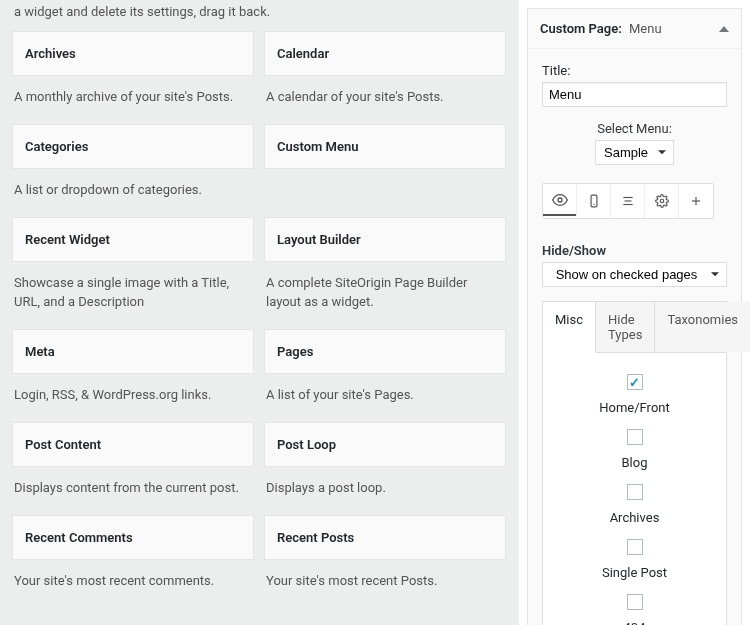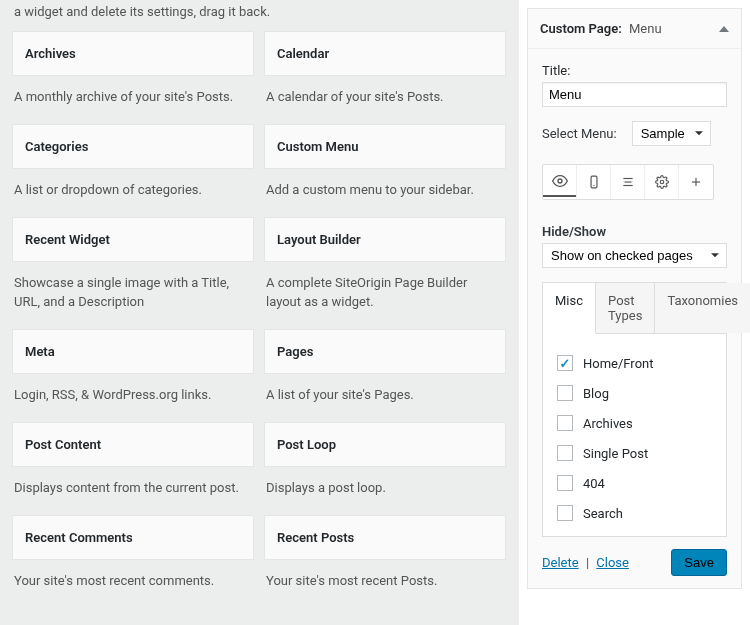--- a/index.html
+++ b/index.html
@@ -87,21 +87,21 @@
     margin-bottom: 4px;
   }
   .text-input {
     width: 100%;
     padding: 4px 6px;
     border: 1px solid #ddd;
     font-size: 13px;
     box-shadow: inset 0 1px 2px rgba(0,0,0,0.06);
     background: #fff;
   }
-  .row { margin-top: 14px; display: flex; align-items: center; gap: 15px; }
+  .row { margin-top: 14px; display: flex; align-items: center; gap: 4px; flex-direction: column; }
   .select {
     padding: 4px 24px 4px 8px;
     border: 1px solid #ddd;
     background: #fff;
     font-size: 13px;
     appearance: none;
     position: relative;
   }
   .select-wrap { position: relative; display: inline-block; }
   .select-wrap::after {
@@ -140,21 +140,21 @@
     cursor: pointer;
   }
   .tabs-row .tab-btn:last-child { border-right: none; }
   .tabs-row .tab-btn.active { border-bottom: 2px solid #fff; box-shadow: inset 0 -2px 0 #555; }
   .section-label {
     font-weight: 600;
     margin-top: 24px;
     margin-bottom: 4px;
     font-size: 13px;
   }
-  .wide-select { width: 100%; }
+  .wide-select { width: 100%; text-align: center; }
   .inner-tabs {
     margin-top: 14px;
     border: 1px solid #ddd;
     background: #fff;
   }
   .inner-tabs-header {
     display: flex;
     border-bottom: 1px solid #ddd;
     background: #fafafa;
   }
@@ -173,20 +173,21 @@
     color: #23282d;
     text-align: right;
   }
   .check-list { padding: 14px 14px 8px 14px; }
   .check-item {
     display: flex; align-items: center;
     gap: 10px;
     padding: 7px 0;
     font-size: 13px;
     color: #23282d;
+    flex-direction: column;
   }
   .cbox {
     width: 16px; height: 16px;
     border: 1px solid #b4b9be;
     background: #fff;
     display: inline-flex;
     align-items: center; justify-content: center;
     font-size: 13px;
     color: #1e8cbe;
   }
@@ -222,21 +223,20 @@
       <div class="widget-card">
         <div class="widget-title">Calendar</div>
         <div class="widget-desc">A calendar of your site's Posts.</div>
       </div>
       <div class="widget-card">
         <div class="widget-title">Categories</div>
         <div class="widget-desc">A list or dropdown of categories.</div>
       </div>
       <div class="widget-card">
         <div class="widget-title">Custom Menu</div>
-        <div class="widget-desc">Add a custom menu to your sidebar.</div>
       </div>
       <div class="widget-card">
         <div class="widget-title">Recent Widget</div>
         <div class="widget-desc">Showcase a single image with a Title, URL, and a Description</div>
       </div>
       <div class="widget-card">
         <div class="widget-title">Layout Builder</div>
         <div class="widget-desc">A complete SiteOrigin Page Builder layout as a widget.</div>
       </div>
       <div class="widget-card">
@@ -325,21 +325,21 @@
       <div class="section-label">Hide/Show</div>
       <span class="select-wrap" style="width:100%; display:block;">
         <select class="select wide-select" style="width:100%;">
           <option>Show on checked pages</option>
         </select>
       </span>
 
       <div class="inner-tabs">
         <div class="inner-tabs-header" id="inner-tabs-header">
             <div class="itab active">Misc</div>
-            <div class="itab">Post Types</div>
+            <div class="itab">Hide Types</div>
             <div class="itab">Taxonomies</div>
           </div>
         <div class="check-list" id="check-list">
             <div class="check-item">
               <span class="cbox checked"></span>
               <span>Home/Front</span>
             </div>
             <div class="check-item">
               <span class="cbox"></span>
               <span>Blog</span>

